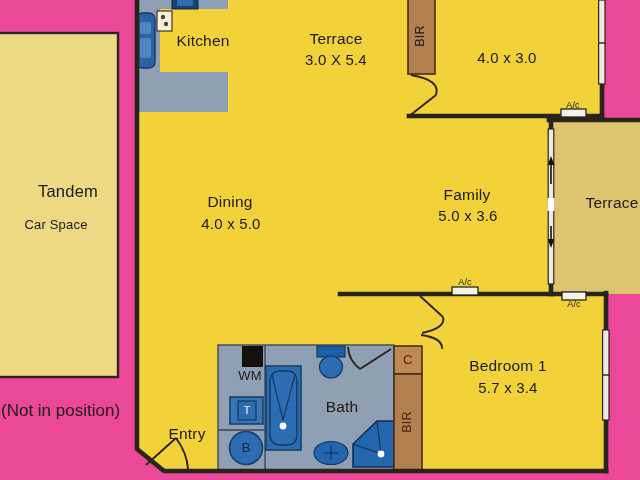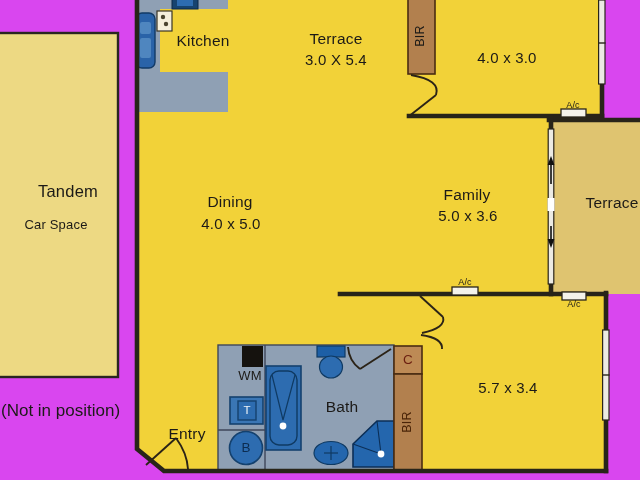--- a/index.html
+++ b/index.html
@@ -1,18 +1,18 @@
 <!DOCTYPE html>
 <html><head>
 <meta charset="utf-8">
 <style>
   html,body{margin:0;padding:0;}
   #plan{
     position:relative; width:640px; height:480px; overflow:hidden;
-    background:#d946ef;
+    background:#ec4899;
     font-family:"Liberation Sans", sans-serif;
     color:#1c1a17;
   }
   .abs{position:absolute;}
   .label{
     position:absolute; transform:translate(-50%,-50%);
     white-space:nowrap; line-height:1.08; text-align:center;
     letter-spacing:.2px;
   }
   .room-name{font-size:15.5px;}
@@ -160,20 +160,21 @@
   <div class="label room-dim" style="left:507px; top:58px;">4.0 x 3.0</div>
 
   <div class="label room-name" style="left:230px; top:202px;">Dining</div>
   <div class="label room-dim" style="left:231px; top:224px;">4.0 x 5.0</div>
 
   <div class="label room-name" style="left:467px; top:195px;">Family</div>
   <div class="label room-dim" style="left:468px; top:216px;">5.0 x 3.6</div>
 
   <div class="label room-name" style="left:612px; top:203px;">Terrace</div>
 
+  <div class="label room-name" style="left:508px; top:366px;">Bedroom 1</div>
   <div class="label room-dim" style="left:508px; top:388px;">5.7 x 3.4</div>
 
   <div class="label room-name" style="left:342px; top:379px;margin-top:28px;">Bath</div>
   <div class="label room-name" style="left:171px; top:434px;margin-left:16px;">Entry</div>
 
   <div class="label" style="left:68px; top:192px; font-size:16.5px;">Tandem</div>
   <div class="label" style="left:56px; top:225px; font-size:13px;">Car Space</div>
   <div class="abs" style="left:1px; top:401px; font-size:17px;">(Not in position)</div>
 
   <div class="label rot" style="left:421px; top:36px;  font-size:12.5px;">BIR</div>

